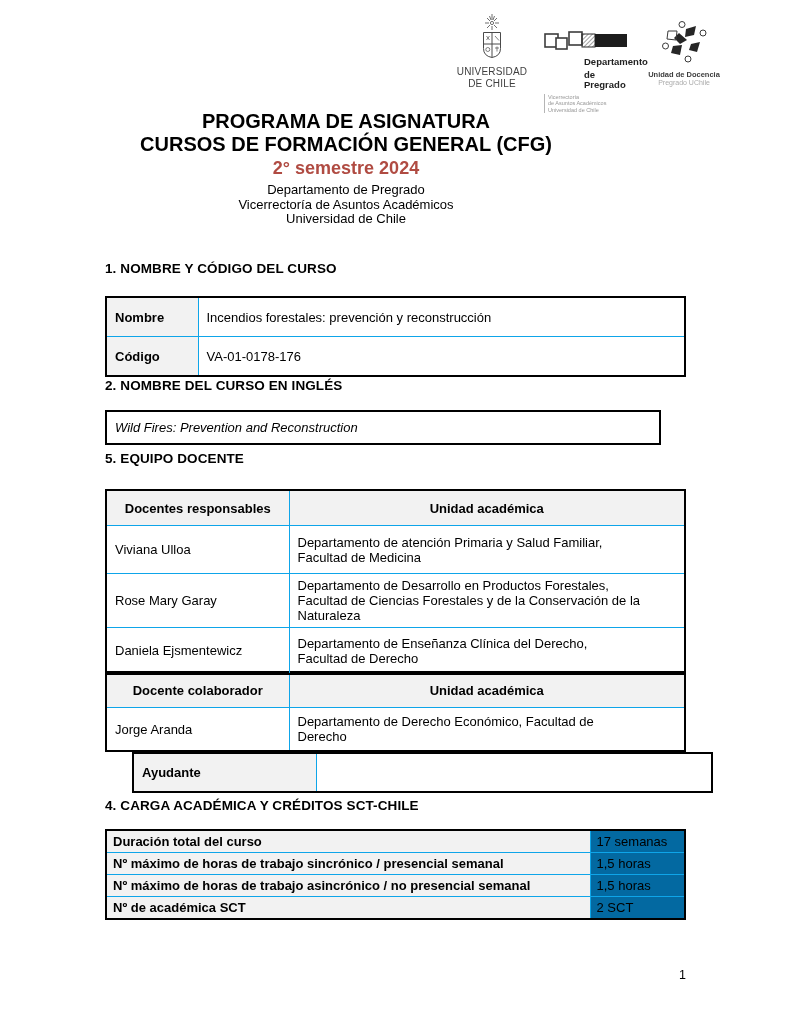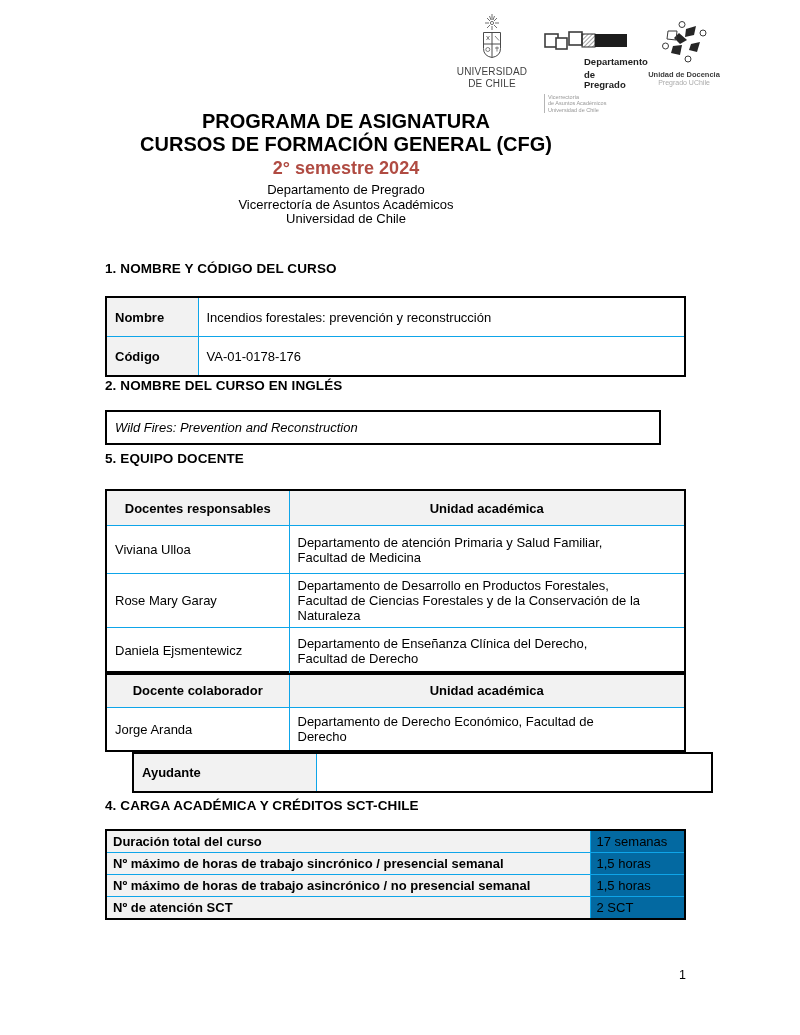--- a/index.html
+++ b/index.html
@@ -261,21 +261,21 @@
       </tr>
       <tr>
         <td class="shade">Nº máximo de horas de trabajo sincrónico / presencial semanal</td>
         <td class="val">1,5 horas</td>
       </tr>
       <tr>
         <td class="shade">Nº máximo de horas de trabajo asincrónico / no presencial semanal</td>
         <td class="val">1,5 horas</td>
       </tr>
       <tr>
-        <td class="shade">Nº de atención SCT</td>
+        <td class="shade">Nº de académica SCT</td>
         <td class="val">2 SCT</td>
       </tr>
     </tbody>
       </table>
   </div>
 
   <div class="pagenum">1</div>
 
 </div>
 

